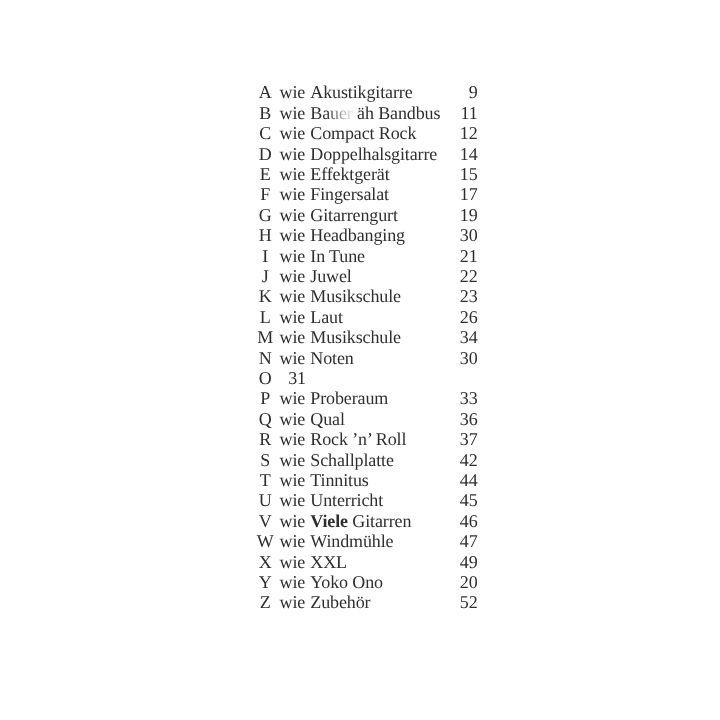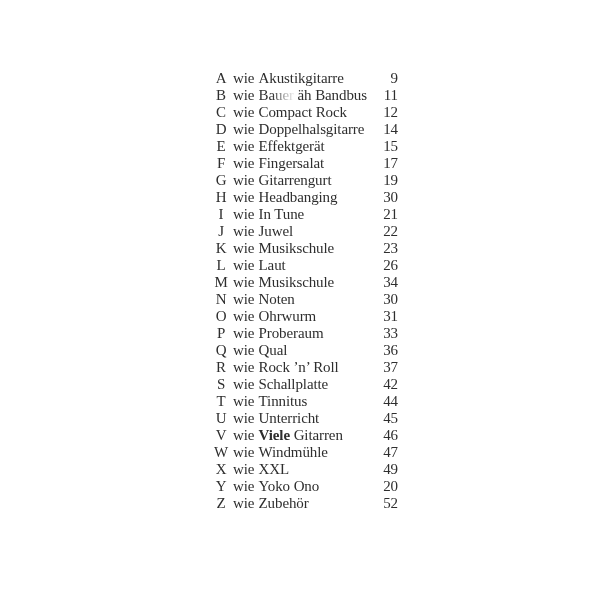--- a/index.html
+++ b/index.html
@@ -180,23 +180,20 @@
   <div class="toc-row">
     <span class="letter">N</span>
     <span class="entry-text">
       <span class="connector">wie</span><span class="term"><span>Noten</span></span>
     </span>
     <span class="pagenum">30</span>
   </div>
 
   <div class="toc-row">
     <span class="letter">O</span>
-    <span class="entry-text">
-      <span class="connector">wie</span><span class="term"><span>Ohrwurm</span></span>
-    </span>
     <span class="pagenum">31</span>
   </div>
 
   <div class="toc-row">
     <span class="letter">P</span>
     <span class="entry-text">
       <span class="connector">wie</span><span class="term"><span>Proberaum</span></span>
     </span>
     <span class="pagenum">33</span>
   </div>

